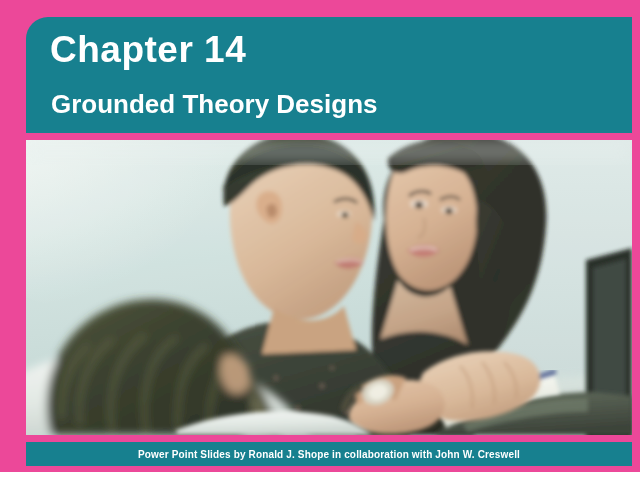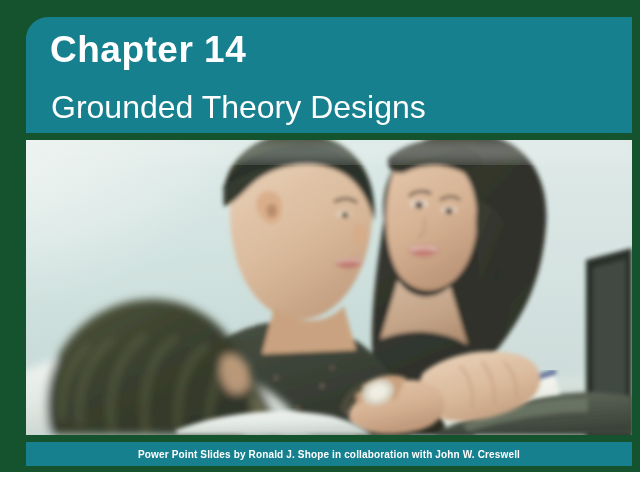--- a/index.html
+++ b/index.html
@@ -13,21 +13,21 @@
     position: relative;
     overflow: hidden;
     font-family: "Liberation Sans", sans-serif;
   }
 
   #slide {
     position: absolute;
     left: 0; top: 0;
     width: 640px;
     height: 472px;
-    background: #14532d;
+    background: #ec4899;
   }
 
   
   #header-banner {
     position: absolute;
     left: 26px;
     top: 17px;
     width: 606px;
     height: 116px;
     background: #17808f;
@@ -45,22 +45,22 @@
     letter-spacing: 0.5px;
     line-height: 1;
     white-space: nowrap;
   }
 
   #chapter-subtitle {
     position: absolute;
     left: 25px;
     top: 74px;
     color: #ffffff;
-    font-size: 32px;
-    font-weight: normal;
+    font-size: 26px;
+    font-weight: bold;
     line-height: 1;
     white-space: nowrap;
   }
 
   
   #photo {
     position: absolute;
     left: 26px;
     top: 140px;
     width: 606px;

